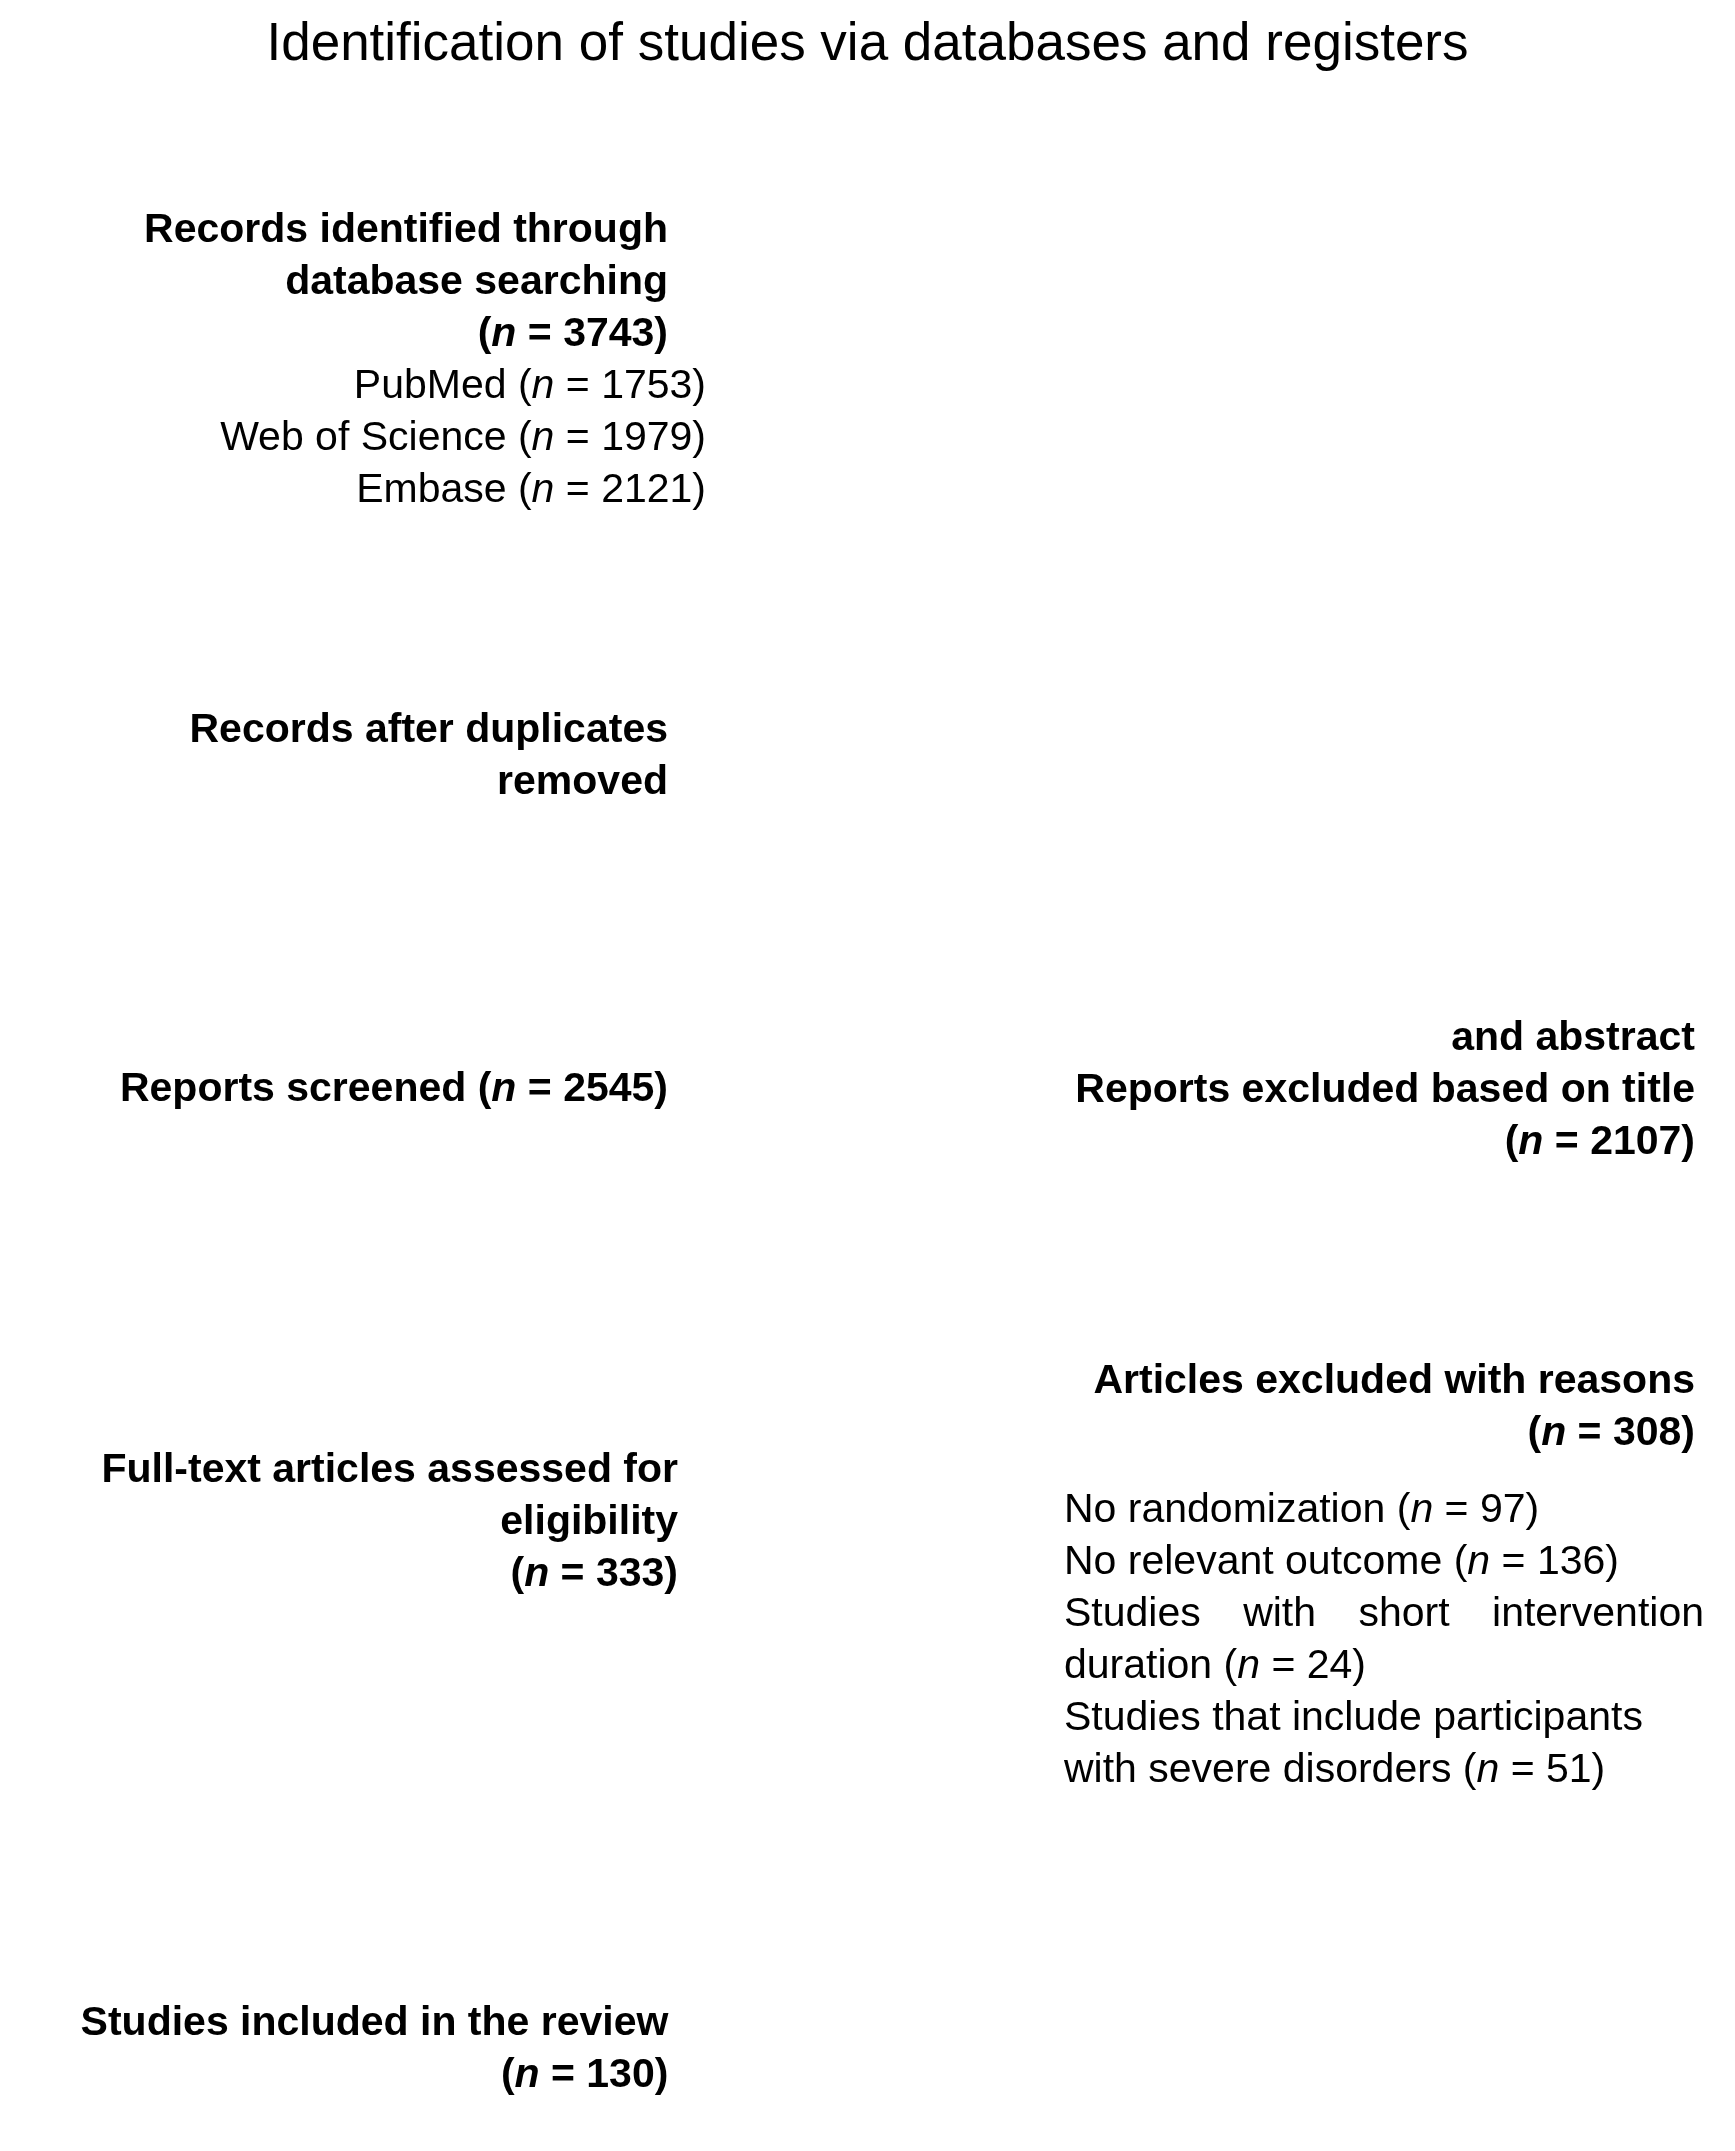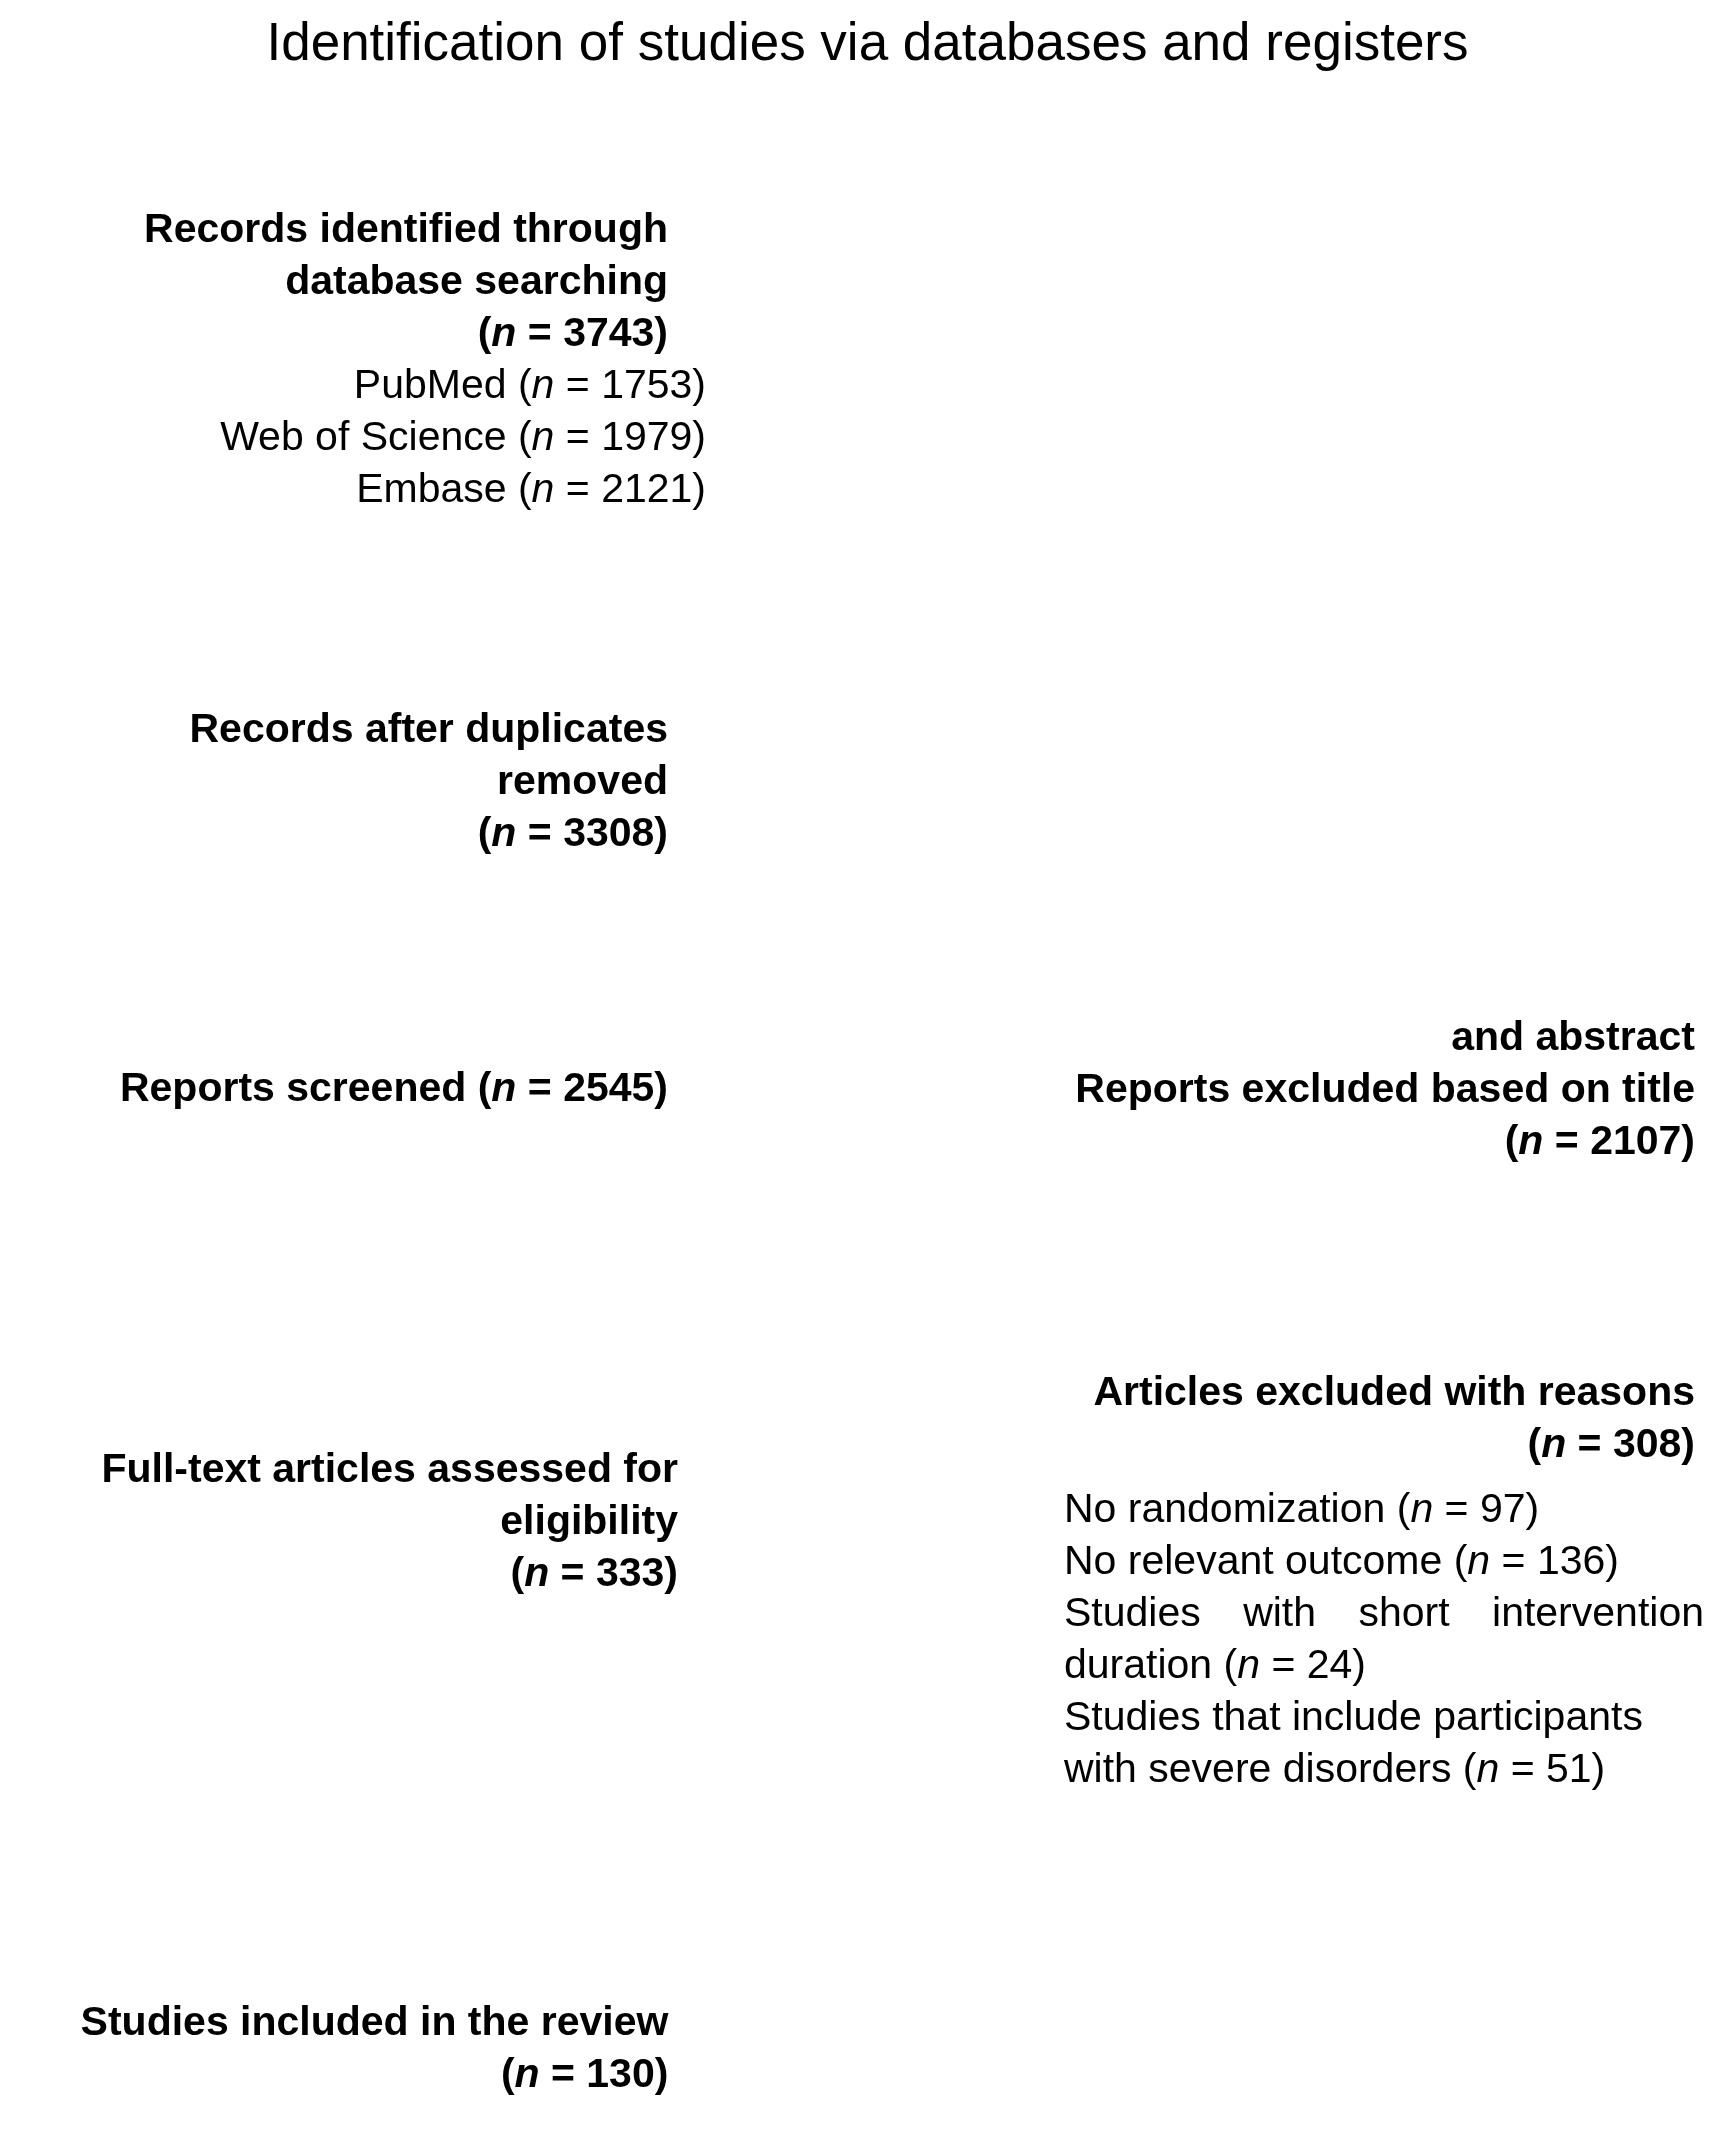--- a/index.html
+++ b/index.html
@@ -60,40 +60,39 @@
 </div>
 <div class="node" style="left:66px; top:358px; width:640px;">
   <span class="line reg" style="margin-left:-28px;"><span>PubMed (</span><span class="n-italic">n</span><span> = 1753)</span></span>
   <span class="line reg" style="margin-left:-28px;"><span>Web of Science (</span><span class="n-italic">n</span><span> = 1979)</span></span>
   <span class="line reg" style="margin-left:-28px;"><span>Embase (</span><span class="n-italic">n</span><span> = 2121)</span></span>
 </div>
 
 <div class="node" style="left:28px; top:702px; width:640px;">
   <span class="line bold">Records after duplicates</span>
   <span class="line bold">removed</span>
-  <span class="line bold"><span>(</span><span class="n-italic">n</span><span> = 3308)</span></span>
 </div>
 
 <div class="node" style="left:28px; top:1061px; width:640px;">
   <span class="line bold"><span>Reports screened (</span><span class="n-italic">n</span><span> = 2545)</span></span>
 </div>
 
 <div class="node" style="left:998px; top:1010px; width:697px;">
   <span class="line bold">and abstract</span>
   <span class="line bold">Reports excluded based on title</span>
   <span class="line bold"><span>(</span><span class="n-italic">n</span><span> = 2107)</span></span>
 </div>
 
 <div class="node" style="left:19px; top:1398px; width:659px;margin-top:44px;">
   <span class="line bold">Full-text articles assessed for</span>
   <span class="line bold">eligibility</span>
   <span class="line bold"><span>(</span><span class="n-italic">n</span><span> = 333)</span></span>
 </div>
 
-<div class="node" style="left:998px; top:1353px; width:697px;margin-top:12px;">
+<div class="node" style="left:998px; top:1353px; width:697px;">
   <span class="line bold">Articles excluded with reasons</span>
   <span class="line bold"><span>(</span><span class="n-italic">n</span><span> = 308)</span></span>
 </div>
 <div class="reason-list" style="left:1064px; top:1457px; width:640px;margin-top:25px;">
   <span class="line"><span>No randomization (</span><span class="n-italic">n</span><span> = 97)</span></span>
   <span class="line"><span>No relevant outcome (</span><span class="n-italic">n</span><span> = 136)</span></span>
   <span class="justify">Studies with short intervention</span>
   <span class="line"><span>duration (</span><span class="n-italic">n</span><span> = 24)</span></span>
   <span class="line">Studies that include participants</span>
   <span class="line"><span>with severe disorders (</span><span class="n-italic">n</span><span> = 51)</span></span>

